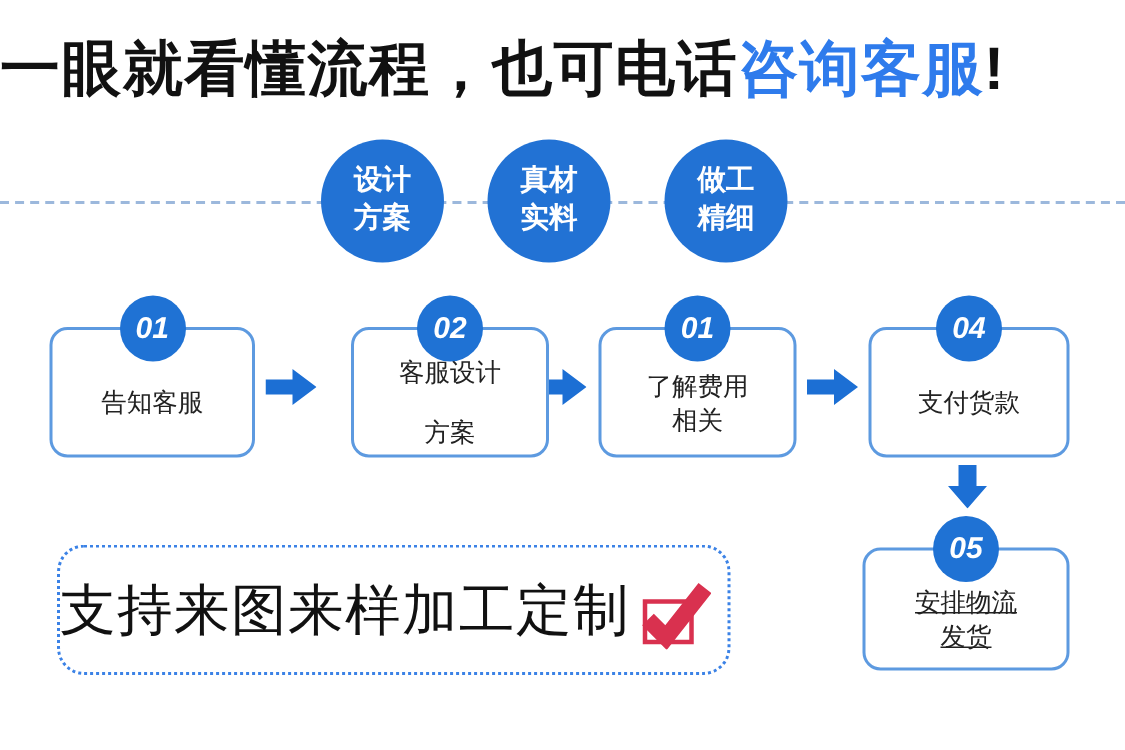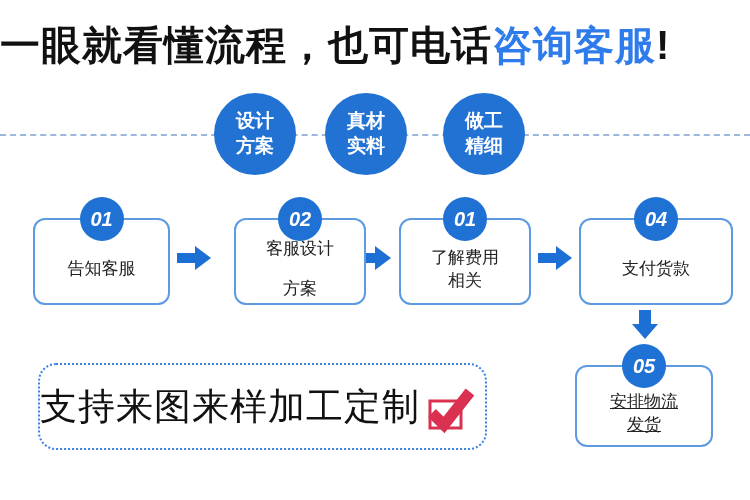--- a/index.html
+++ b/index.html
@@ -40,21 +40,21 @@
     background:#fff;border:2px solid #5d9ae0;border-radius:12px;
     box-sizing:border-box;
     display:flex;flex-direction:column;align-items:center;justify-content:center;
     padding-top:16px;
     font-size:17px;font-weight:500;color:#222;line-height:1.35;
     text-align:center;z-index:2;
   }
   .step.s0{left:33px;width:137px;}
   .step.s1{left:234px;width:132px;gap:17px;}
   .step.s2{left:399px;width:132px;}
-  .step.s3{left:579px;width:154px;}
+  .step.s3{left:579px;width:134px;}
   .step.s4{left:575px;top:365px;width:138px;height:82px;text-decoration:underline;}
   .badge{
     position:absolute;top:-23px;left:50%;margin-left:-22px;
     width:44px;height:44px;border-radius:50%;
     background:#1f72d4;color:#fff;
     font-size:20px;font-weight:700;font-style:italic;
     display:flex;align-items:center;justify-content:center;
     z-index:3;
   }
   

